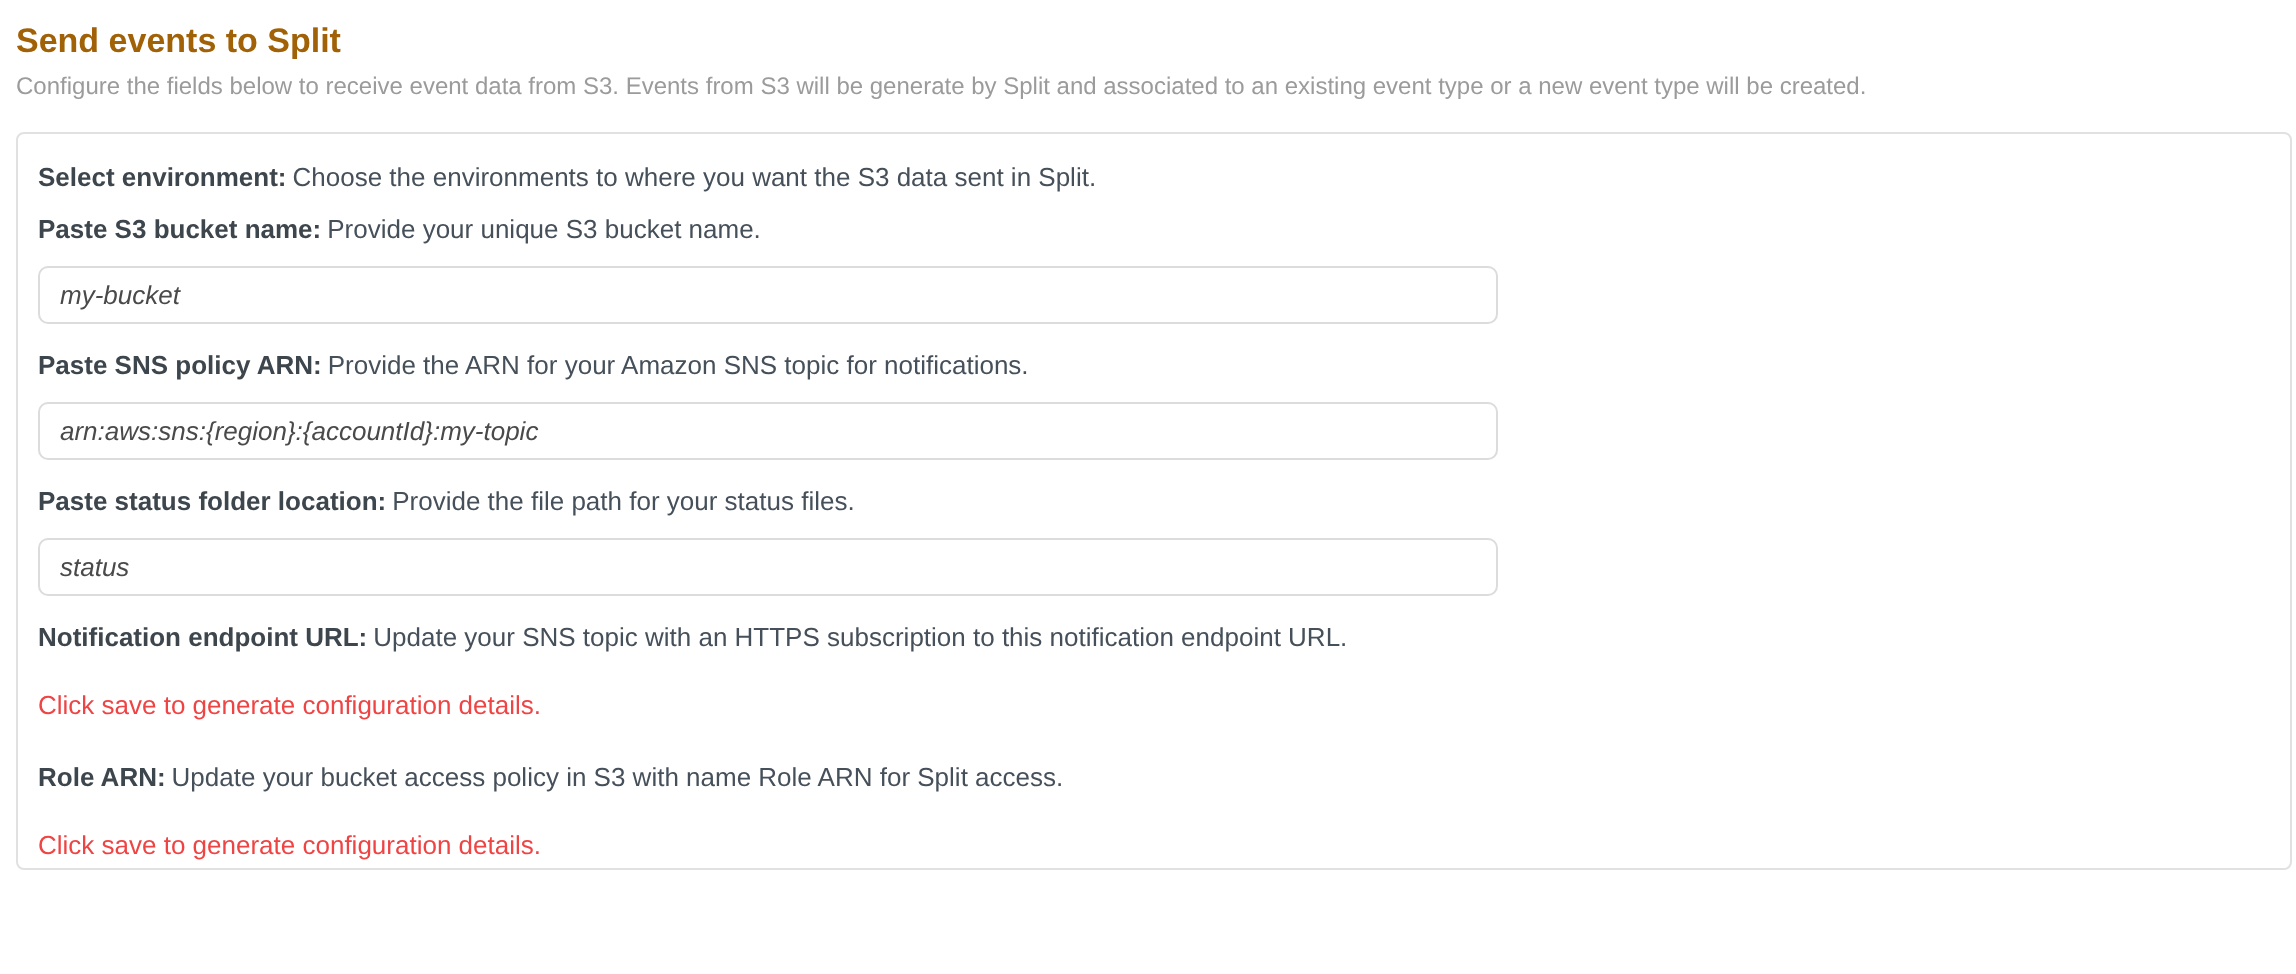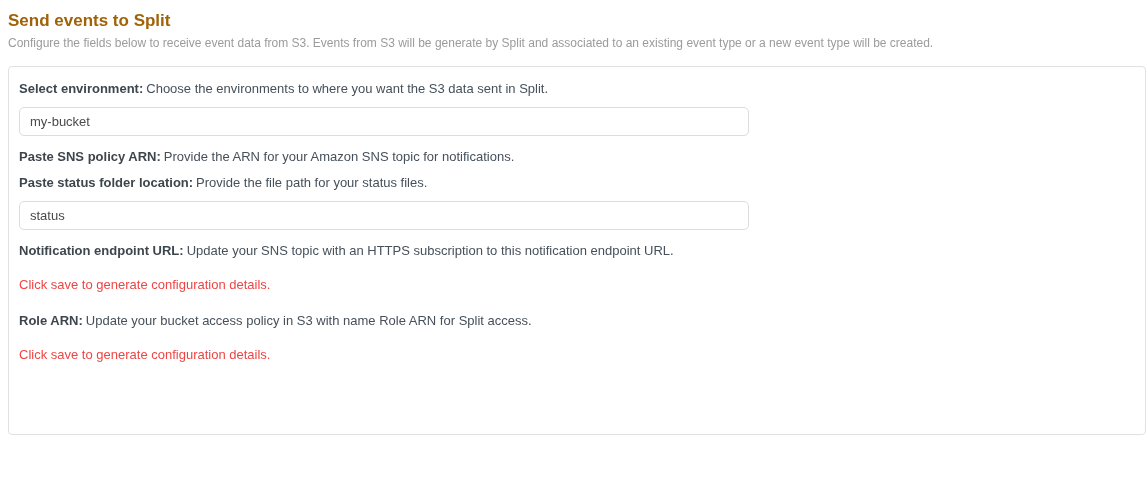--- a/index.html
+++ b/index.html
@@ -56,20 +56,21 @@
     background: #ffffff;
   }
   .text-input {
     padding: 0 10px;
     font-family: "Liberation Sans", "DejaVu Sans", sans-serif;
     font-size: 13px;
     color: #4a4a4a;
     outline: none;
     margin: 0 0 13px 0;
     display: block;
+    font-style: italic;
   }
 
   .select-box {
     position: relative;
     display: flex;
     align-items: center;
     padding: 0 52px 0 6px;
     margin: 0 0 13px 0;
     cursor: pointer;
   }
@@ -123,23 +124,25 @@
 <div class="page">
 
   <h1 class="page-title">Send events to Split</h1>
   <p class="page-subtitle">Configure the fields below to receive event data from S3. Events from S3 will be generate by Split and associated to an existing event type or a new event type will be created.</p>
 
   <div class="card">
 
     <div class="field-label"><strong>Select environment:</strong><span>Choose the environments to where you want the S3 data sent in Split.</span></div>
 
 
+    <div class="field-label"><strong>Paste S3 bucket name:</strong><span>Provide your unique S3 bucket name.</span></div>
     <input type="text" class="text-input" value="my-bucket" style="">
 
     <div class="field-label"><strong>Paste SNS policy ARN:</strong><span>Provide the ARN for your Amazon SNS topic for notifications.</span></div>
+    <input type="text" class="text-input" value="arn:aws:sns:{region}:{accountId}:my-topic" style="">
 
     <div class="field-label"><strong>Paste status folder location:</strong><span>Provide the file path for your status files.</span></div>
     <input type="text" class="text-input" value="status" style="">
 
     <div class="field-label"><strong>Notification endpoint URL:</strong><span>Update your SNS topic with an HTTPS subscription to this notification endpoint URL.</span></div>
     <div class="muted-row">Click save to generate configuration details.</div>
 
     <div class="field-label"><strong>Role ARN:</strong><span>Update your bucket access policy in S3 with name Role ARN for Split access.</span></div>
     <div class="muted-row" style="margin-bottom:0;">Click save to generate configuration details.</div>
 

